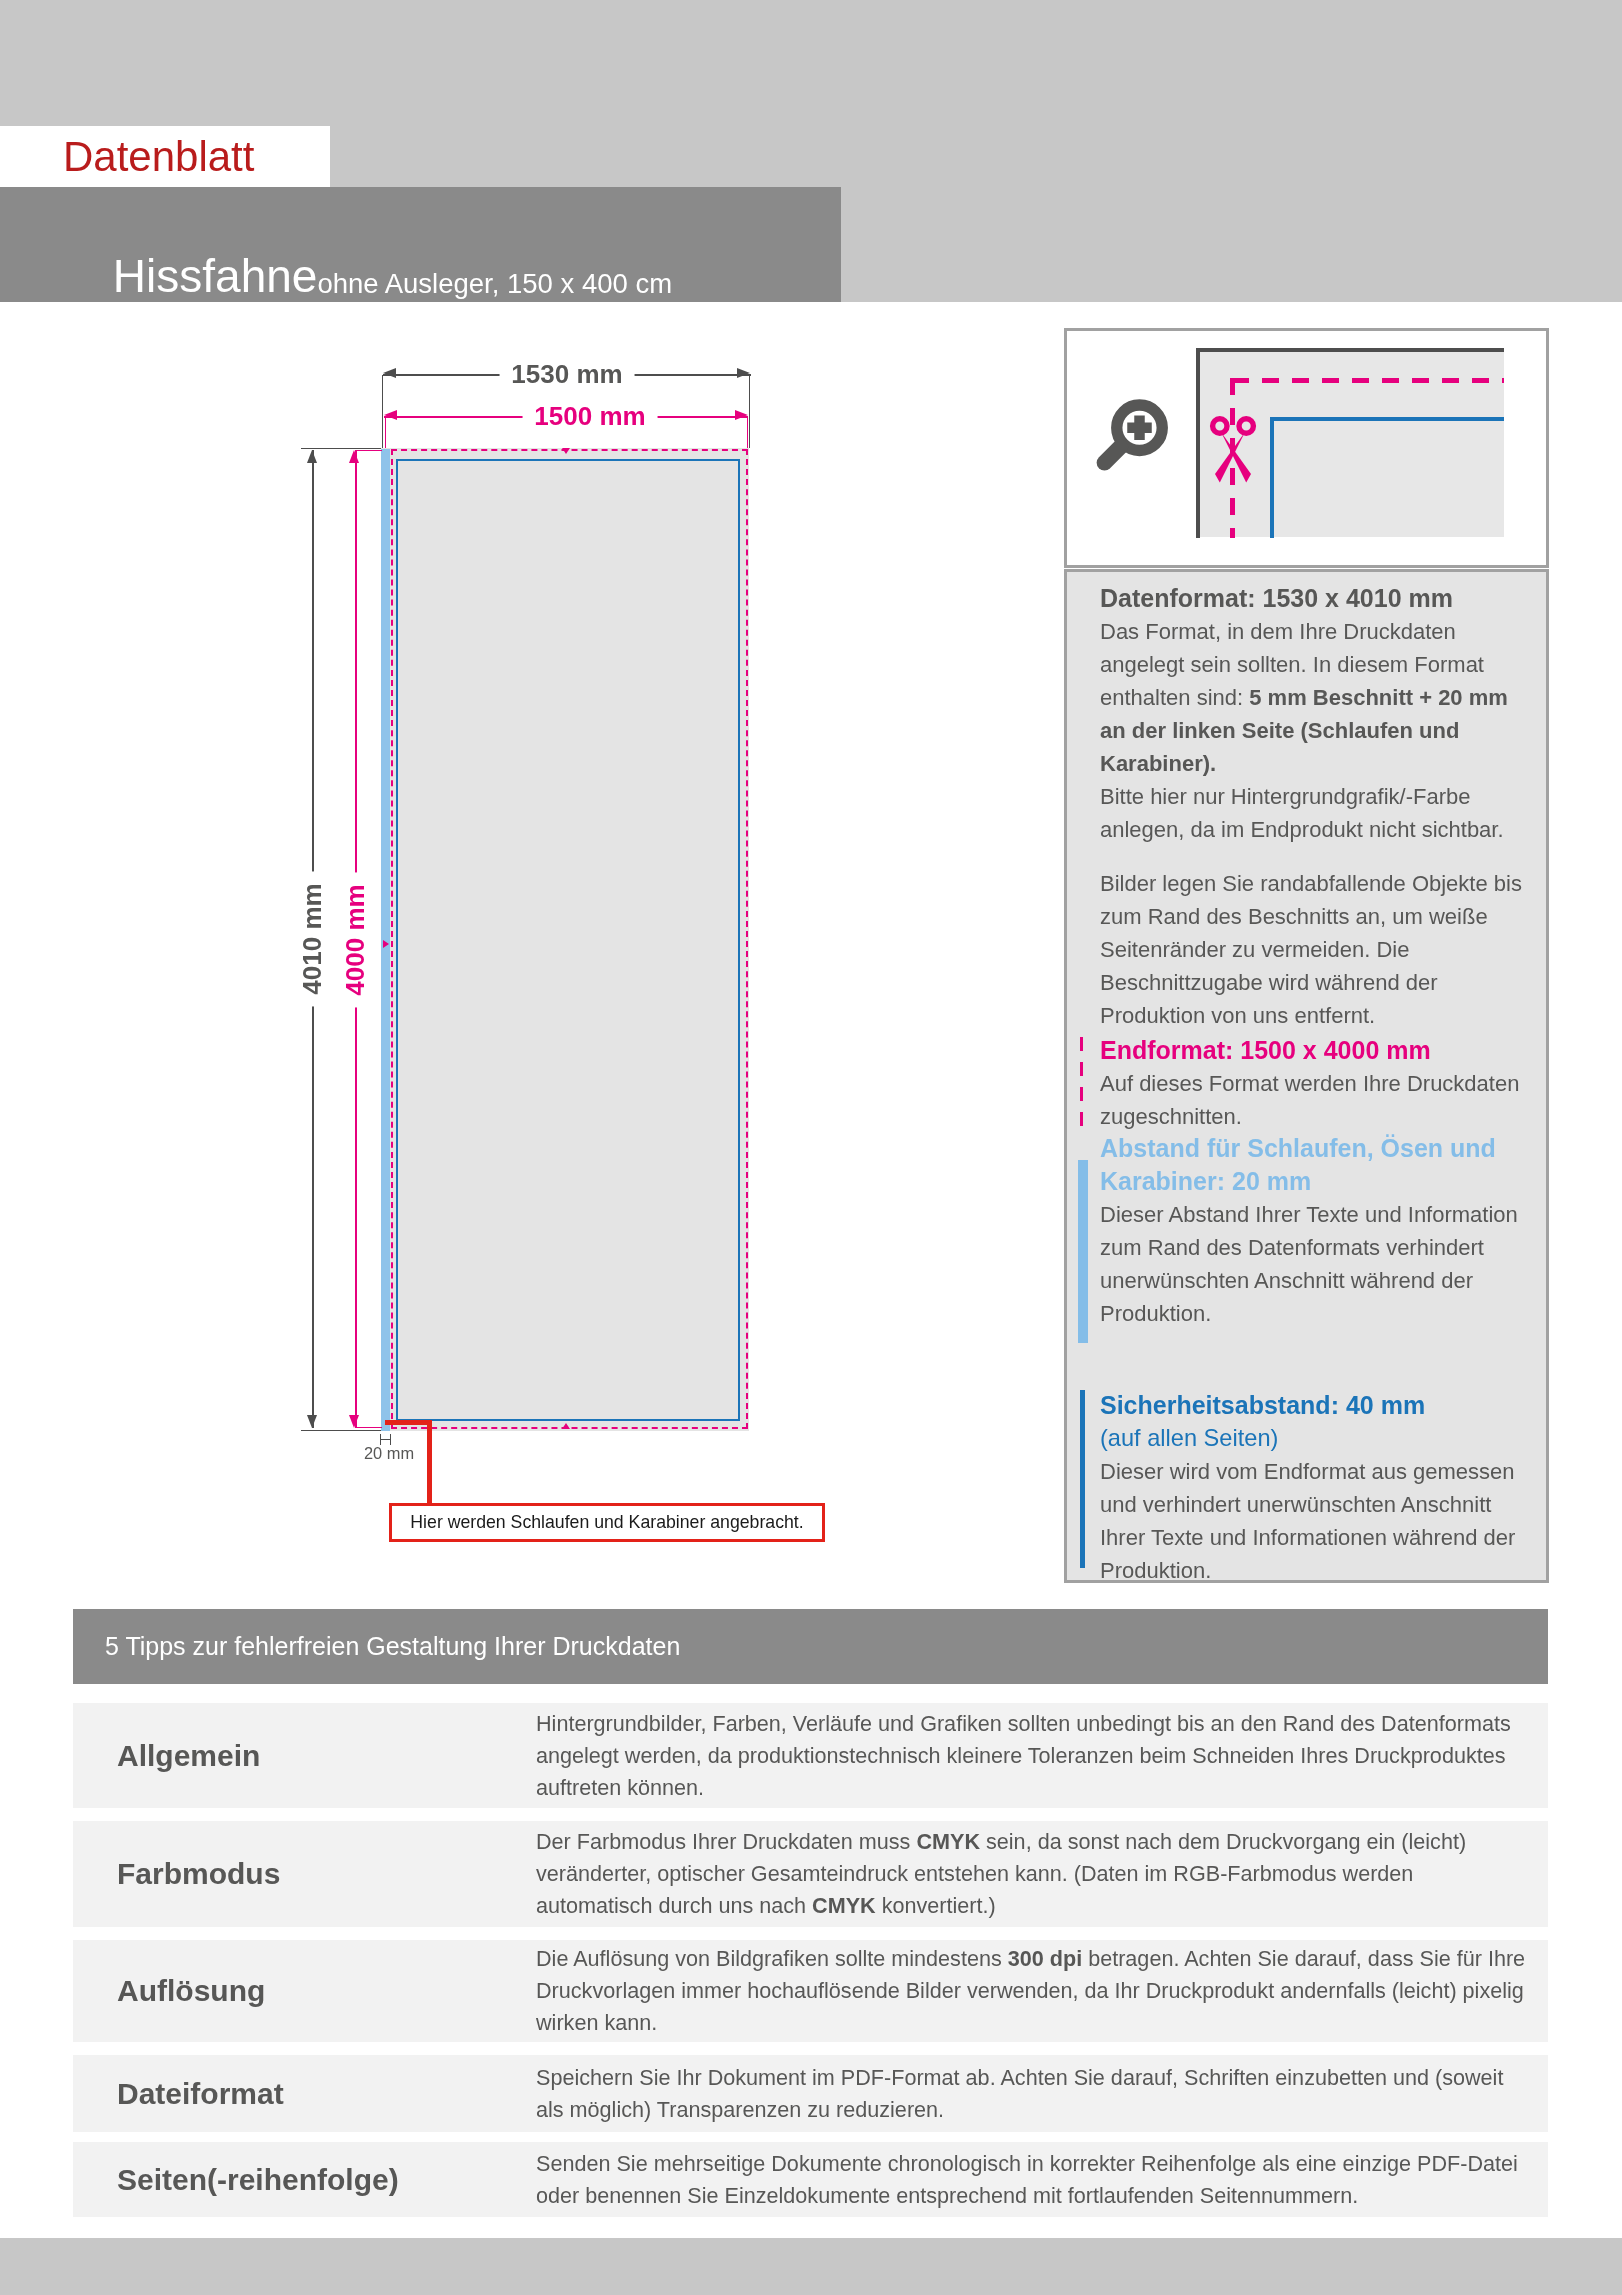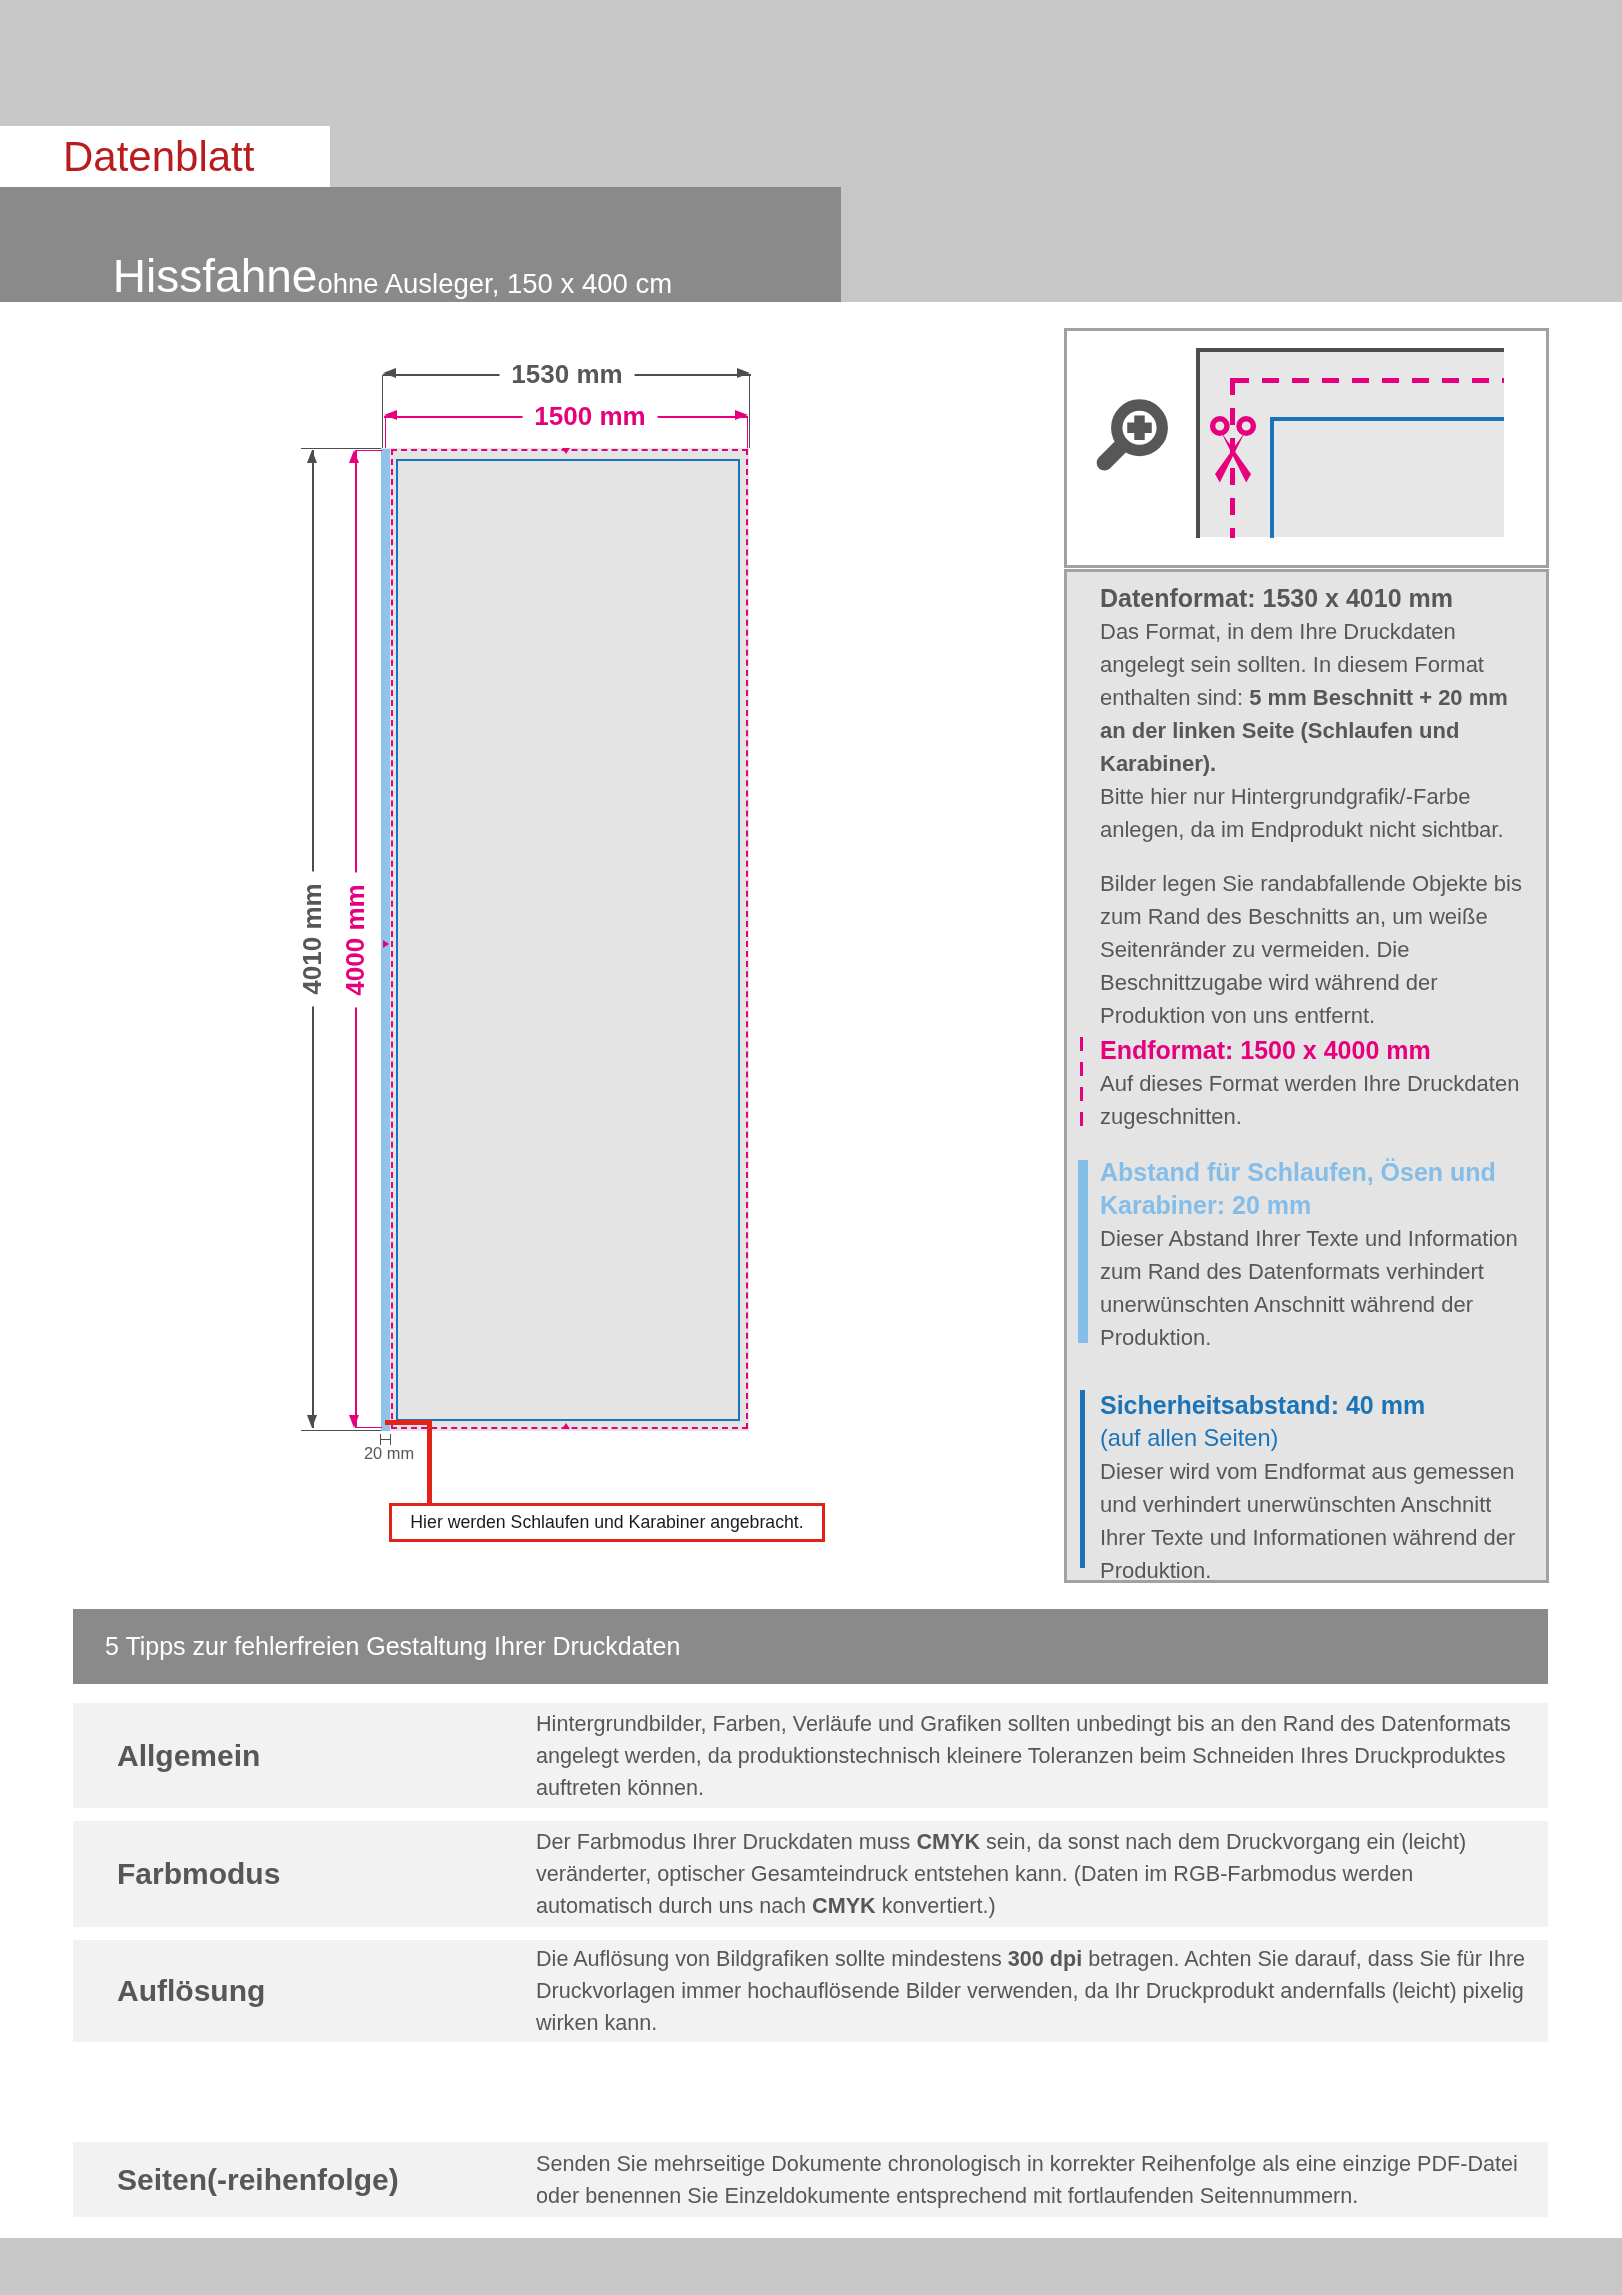--- a/index.html
+++ b/index.html
@@ -176,21 +176,21 @@
     <p>Bilder legen Sie randabfallende Objekte bis zum Rand des Beschnitts an, um weiße Seitenränder zu vermeiden. Die Beschnittzugabe wird während der Produktion von uns entfernt.</p>
   </div>
 
   <div class="abs rule-dash"></div>
   <div class="block" style="top:1034px;">
     <h3 class="mg">Endformat: 1500 x 4000 mm</h3>
     <p>Auf dieses Format werden Ihre Druckdaten zugeschnitten.</p>
   </div>
 
   <div class="abs bar-light"></div>
-  <div class="block" style="top:1156px;">
+  <div class="block" style="top:1132px;">
     <h3 class="lb">Abstand für Schlaufen, Ösen und Karabiner: 20 mm</h3>
     <p>Dieser Abstand Ihrer Texte und Information zum Rand des Datenformats verhindert unerwünschten Anschnitt während der Produktion.</p>
   </div>
 
   <div class="abs bar-blue"></div>
   <div class="block" style="top:1389px;">
     <h3 class="db">Sicherheitsabstand: 40 mm</h3>
     <div class="sub">(auf allen Seiten)</div>
     <p>Dieser wird vom Endformat aus gemessen und verhindert unerwünschten Anschnitt Ihrer Texte und Informationen während der Produktion.</p>
   </div>
@@ -204,20 +204,24 @@
     <div class="tip-body"><span>Hintergrundbilder, Farben, Verläufe und Grafiken sollten unbedingt bis an den Rand des Datenformats angelegt werden, da produktionstechnisch kleinere Toleranzen beim Schneiden Ihres Druckproduktes auftreten können.</span></div>
   </div>
   <div class="tip-row" style="top:1821px;height:106px;">
     <div class="tip-label">Farbmodus</div>
     <div class="tip-body"><span>Der Farbmodus Ihrer Druckdaten muss </span><span class="b">CMYK</span><span> sein, da sonst nach dem Druckvorgang ein (leicht) veränderter, optischer Gesamteindruck entstehen kann. (Daten im RGB-Farbmodus werden automatisch durch uns nach </span><span class="b">CMYK</span><span> konvertiert.)</span></div>
   </div>
   <div class="tip-row" style="top:1940px;height:102px;">
     <div class="tip-label">Auflösung</div>
     <div class="tip-body"><span>Die Auflösung von Bildgrafiken sollte mindestens </span><span class="b">300 dpi</span><span> betragen. Achten Sie darauf, dass Sie für Ihre Druckvorlagen immer hochauflösende Bilder verwenden, da Ihr Druckprodukt andernfalls (leicht) pixelig wirken kann.</span></div>
   </div>
+  <div class="tip-row" style="top:2055px;height:77px;">
+    <div class="tip-label">Dateiformat</div>
+    <div class="tip-body"><span>Speichern Sie Ihr Dokument im PDF-Format ab. Achten Sie darauf, Schriften einzubetten und (soweit als möglich) Transparenzen zu reduzieren.</span></div>
+  </div>
   <div class="tip-row" style="top:2142px;height:75px;">
     <div class="tip-label">Seiten(-reihenfolge)</div>
     <div class="tip-body"><span>Senden Sie mehrseitige Dokumente chronologisch in korrekter Reihenfolge als eine einzige PDF-Datei oder benennen Sie Einzeldokumente entsprechend mit fortlaufenden Seitennummern.</span></div>
   </div>
 
   <div class="abs bottom-gray"></div>
 
 </div>
 
 

